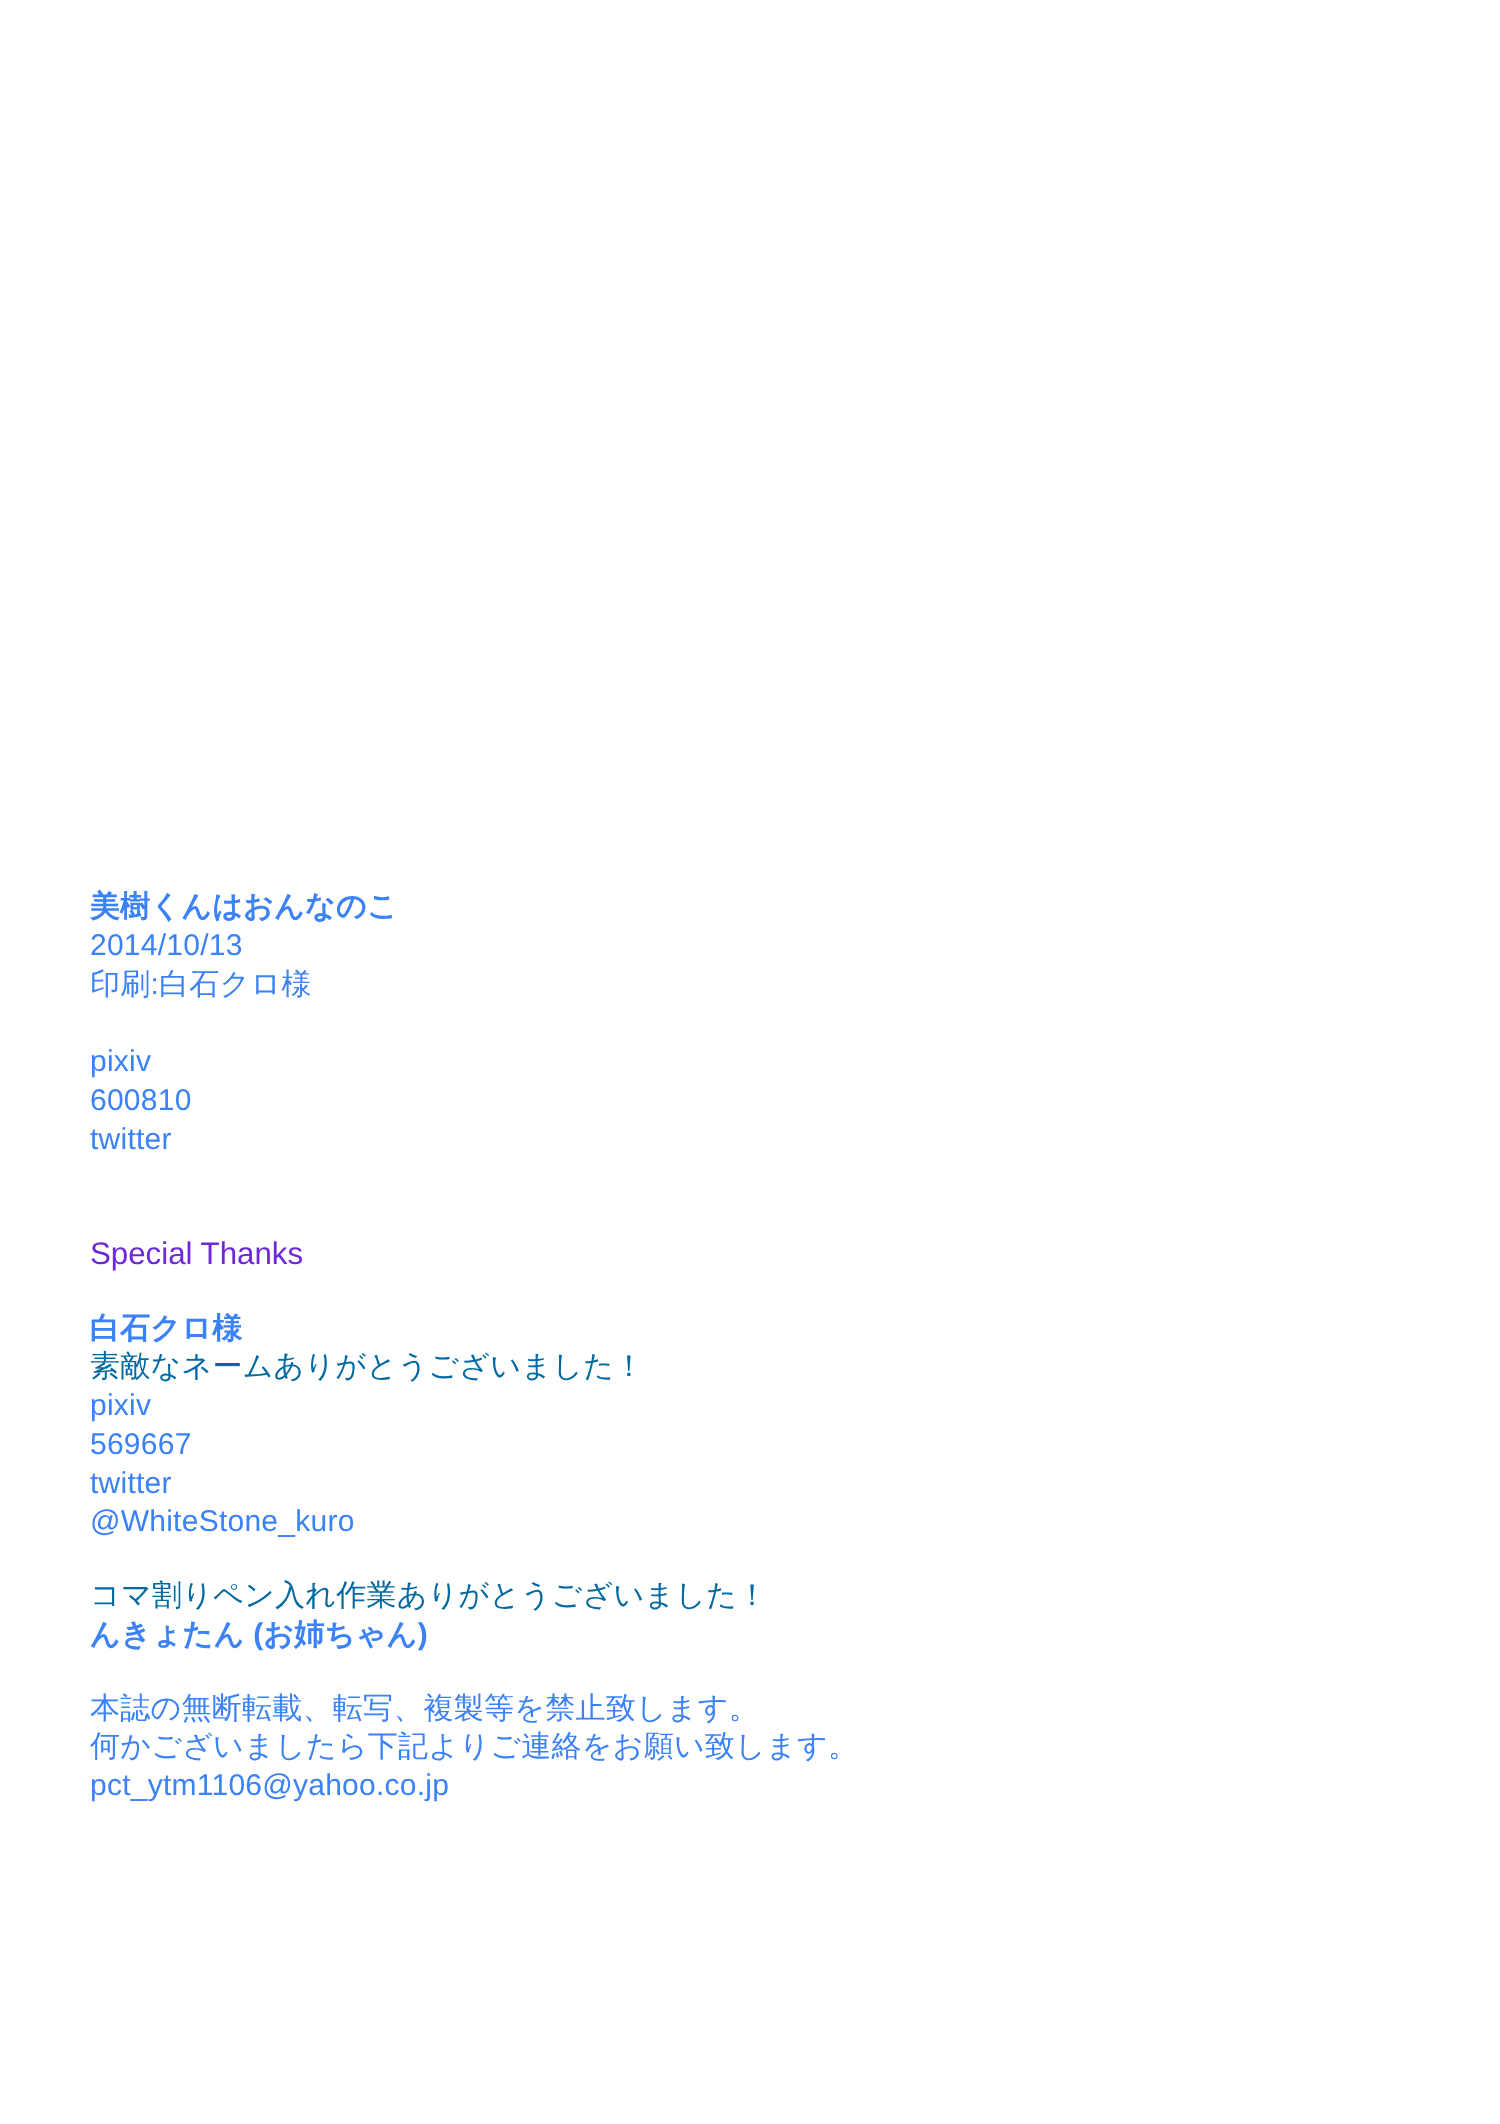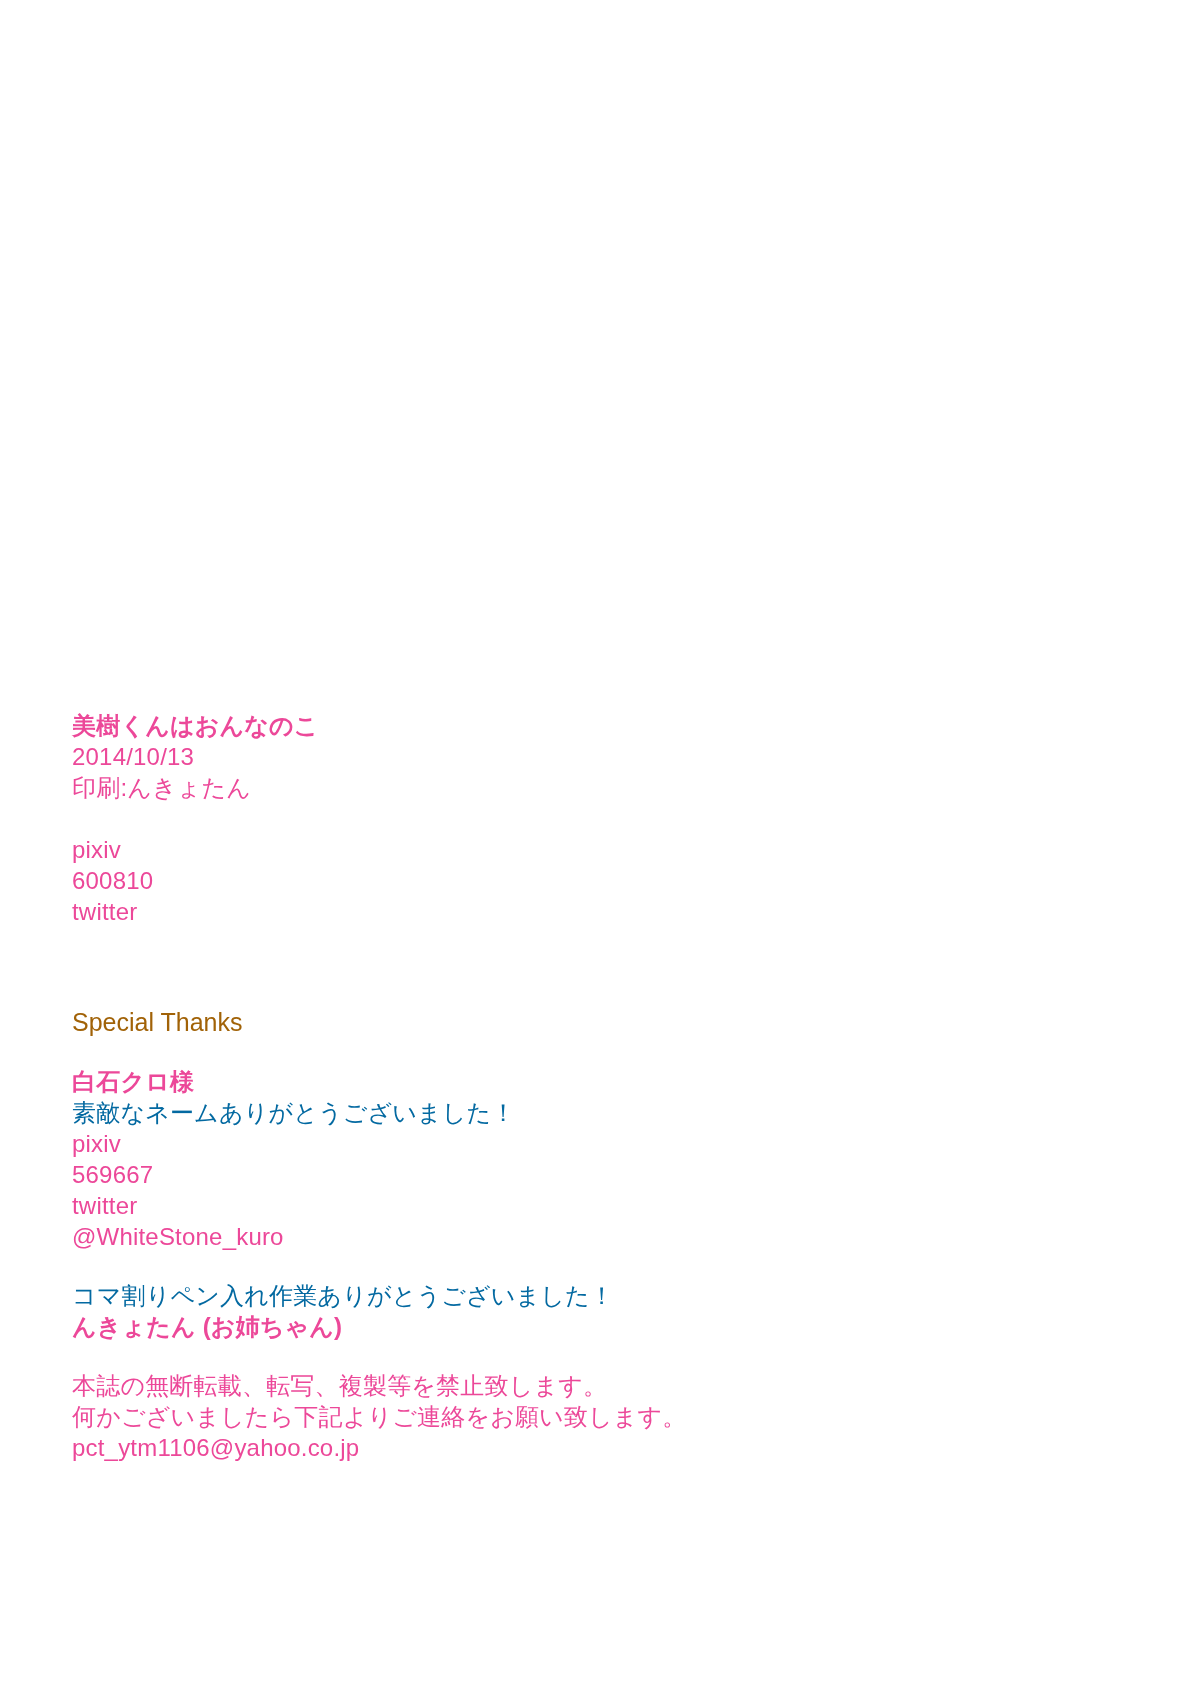--- a/index.html
+++ b/index.html
@@ -27,21 +27,21 @@
     position: absolute;
     left: 72px;
     top: 710px;
     width: 860px;
   }
   .line {
     font-size: 24px;
     line-height: 31px;
     letter-spacing: 0.2px;
     white-space: pre;
-    color: #ec4899;
+    color: #3b82f6;
   }
   .bold {
     font-weight: bold;
   }
   .muted {
     color: #0369a1;
   }
   .block {
     margin: 0 0 0 0;
   }
@@ -50,36 +50,35 @@
   }
   .gap-xl {
     height: 60px;
   }
   .gap-md {
     height: 28px;
   }
   .section-title {
     font-size: 25px;
     line-height: 32px;
-    color: #a16207;
+    color: #6d28d9;
     white-space: pre;
-    margin-top: 19px;
   }
 </style>
 </head>
 <body>
 
 <div class="page">
 
   <div class="colophon">
 
     <div class="block">
       <div class="line bold">美樹くんはおんなのこ</div>
       <div class="line">2014/10/13</div>
-      <div class="line">印刷:んきょたん</div>
+      <div class="line">印刷:白石クロ様</div>
     </div>
 
     <div class="gap-lg"></div>
 
     <div class="block">
       <div class="line">pixiv</div>
       <div class="line">600810</div>
       <div class="line">twitter</div>
     </div>
 

